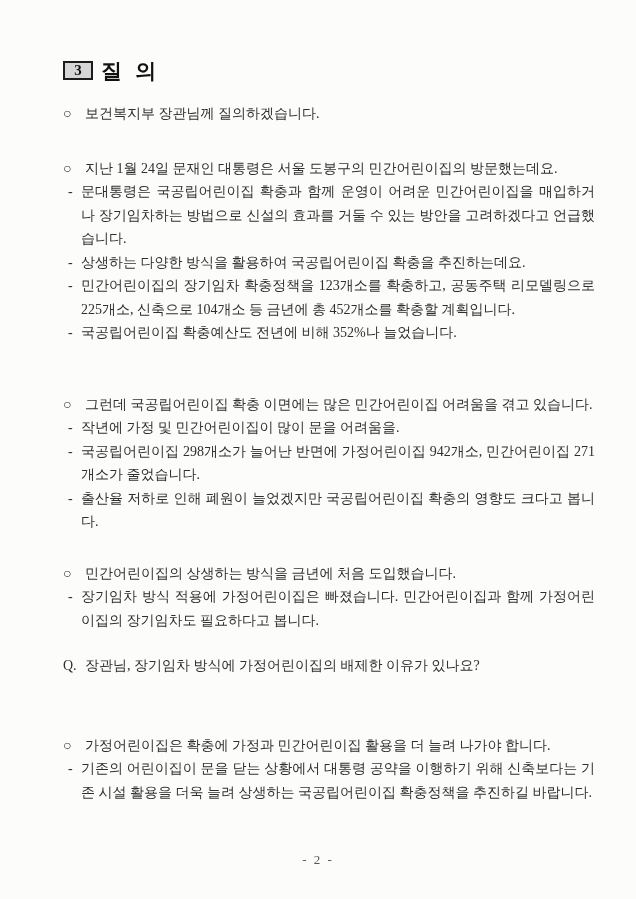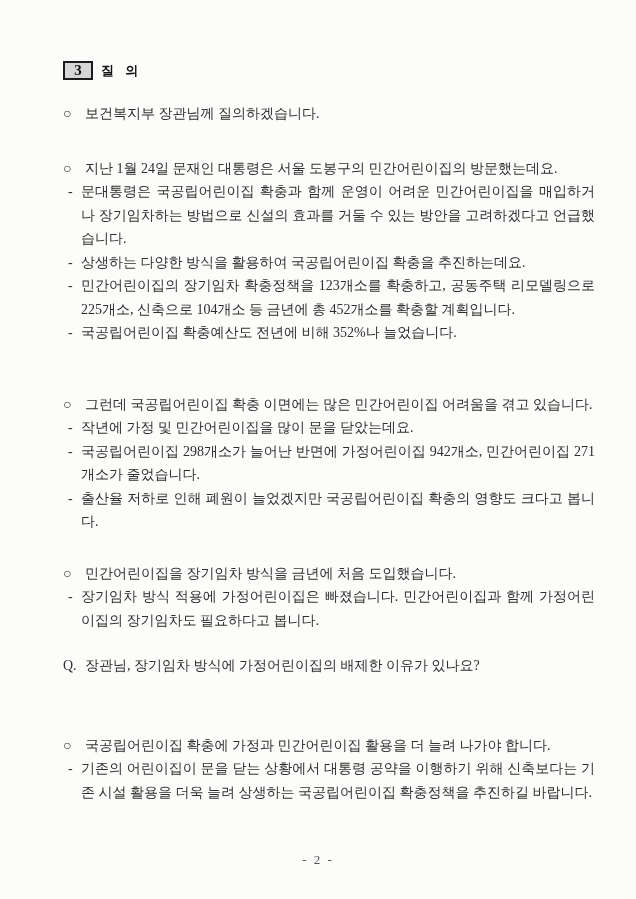--- a/index.html
+++ b/index.html
@@ -37,21 +37,21 @@
     background: #d6d6d6;
     border: 2px solid #1c1c1c;
     font-weight: bold;
     font-size: 15px;
     color: #111;
     box-sizing: border-box;
   }
   .heading-title {
     margin-left: 8px;
     font-weight: bold;
-    font-size: 13px;
+    font-size: 21px;
     letter-spacing: 4px;
     color: #111;
   }
   .block {
     display: flex;
     line-height: 23.5px;
     margin: 0;
   }
   .block .marker {
     flex: 0 0 auto;
@@ -123,51 +123,51 @@
       <div class="btext">국공립어린이집 확충예산도 전년에 비해 352%나 늘었습니다.</div>
     </div>
 
     <div class="block circle">
       <span class="marker">○</span>
       <div class="btext">그런데 국공립어린이집 확충 이면에는 많은 민간어린이집 어려움을 겪고 있습니다.</div>
     </div>
 
     <div class="block dash">
       <span class="marker">-</span>
-      <div class="btext">작년에 가정 및 민간어린이집을 많이 문을 닫았는데요.</div>
+      <div class="btext">작년에 가정 및 민간어린이집이 많이 문을 어려움을.</div>
     </div>
 
     <div class="block dash">
       <span class="marker">-</span>
       <div class="btext">국공립어린이집 298개소가 늘어난 반면에 가정어린이집 942개소, 민간어린이집 271개소가 줄었습니다.</div>
     </div>
 
     <div class="block dash gap-after-closures">
       <span class="marker">-</span>
       <div class="btext">출산율 저하로 인해 폐원이 늘었겠지만 국공립어린이집 확충의 영향도 크다고 봅니다.</div>
     </div>
 
     <div class="block circle">
       <span class="marker">○</span>
-      <div class="btext">민간어린이집을 장기임차 방식을 금년에 처음 도입했습니다.</div>
+      <div class="btext">민간어린이집의 상생하는 방식을 금년에 처음 도입했습니다.</div>
     </div>
 
     <div class="block dash gap-after-lease">
       <span class="marker">-</span>
       <div class="btext">장기임차 방식 적용에 가정어린이집은 빠졌습니다. 민간어린이집과 함께 가정어린이집의 장기임차도 필요하다고 봅니다.</div>
     </div>
 
     <div class="block q gap-after-question">
       <span class="marker">Q.</span>
       <div class="btext">장관님, 장기임차 방식에 가정어린이집의 배제한 이유가 있나요?</div>
     </div>
 
     <div class="block circle">
       <span class="marker">○</span>
-      <div class="btext">국공립어린이집 확충에 가정과 민간어린이집 활용을 더 늘려 나가야 합니다.</div>
+      <div class="btext">가정어린이집은 확충에 가정과 민간어린이집 활용을 더 늘려 나가야 합니다.</div>
     </div>
 
     <div class="block dash">
       <span class="marker">-</span>
       <div class="btext">기존의 어린이집이 문을 닫는 상황에서 대통령 공약을 이행하기 위해 신축보다는 기존 시설 활용을 더욱 늘려 상생하는 국공립어린이집 확충정책을 추진하길 바랍니다.</div>
     </div>
 
   </div>
 
   <div class="footer">- 2 -</div>

